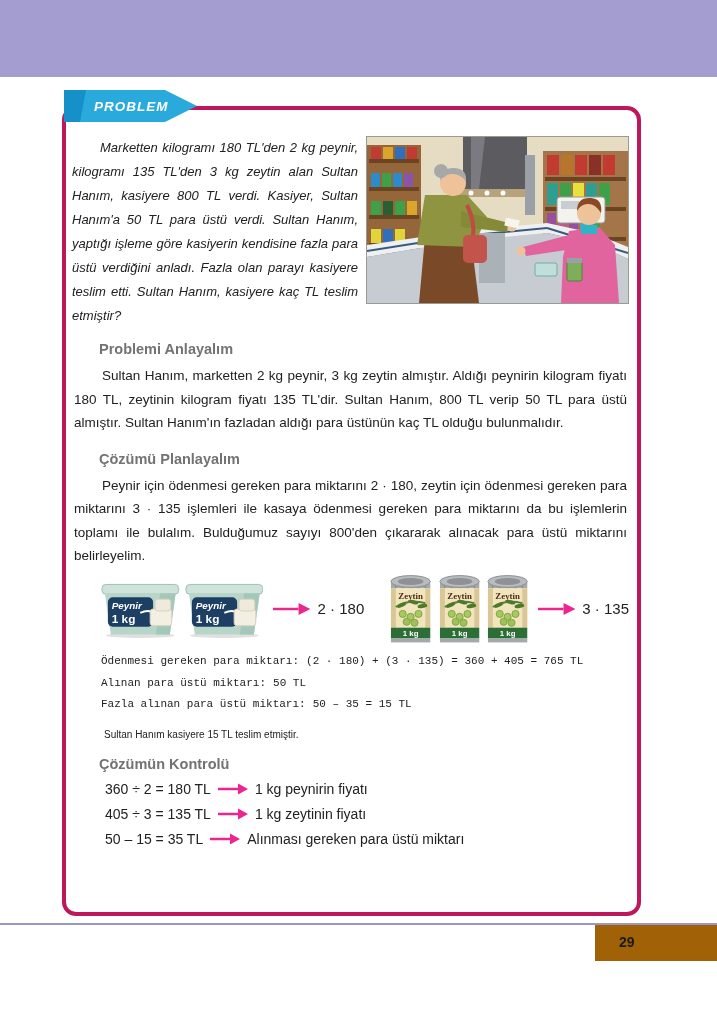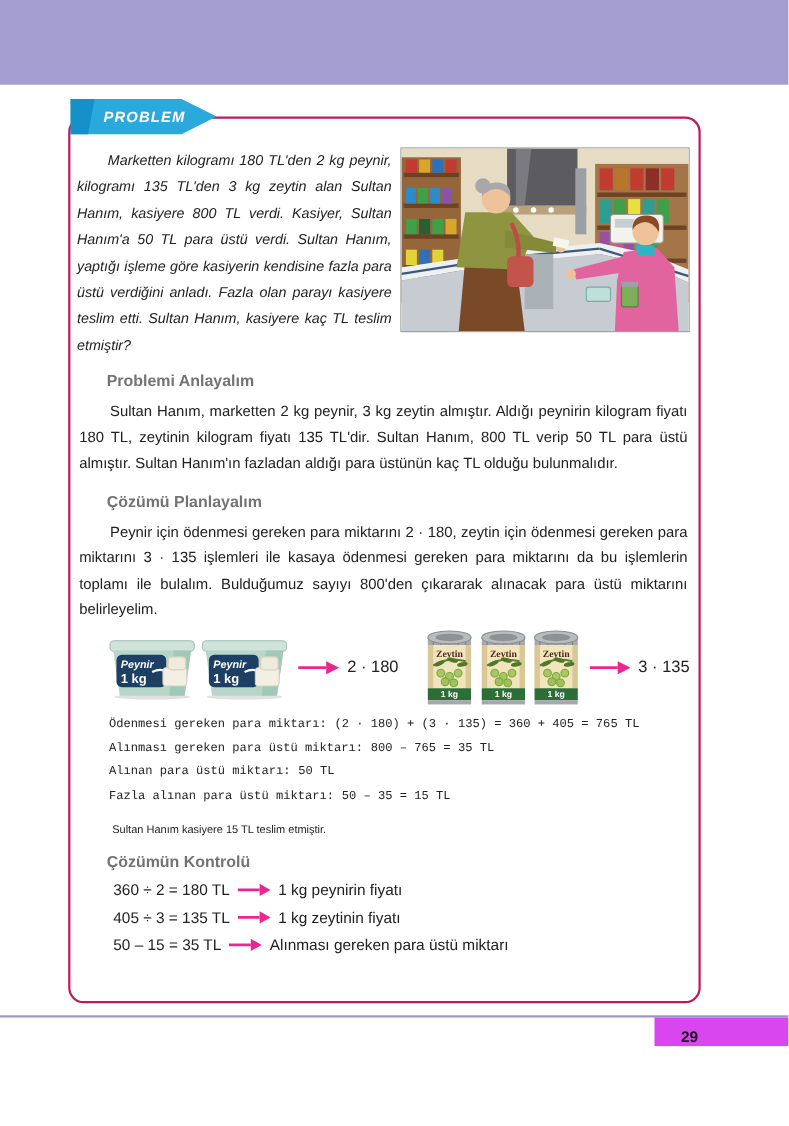--- a/index.html
+++ b/index.html
@@ -1,20 +1,20 @@
 <!DOCTYPE html>
 <html lang="tr"><head>
 <meta charset="utf-8">
 <style>
   html,body{margin:0;padding:0;}
   .page{position:relative;width:717px;height:1024px;background:#ffffff;overflow:hidden;
         font-family:"Liberation Sans",sans-serif;color:#232021;}
   .top-bar{position:absolute;left:0;top:0;width:717px;height:77px;background:#a49dcf;}
   .content-box{position:absolute;left:62px;top:106px;width:571px;height:802px;
-               border:2px solid #be185d;border-radius:14px;background:#ffffff;}
+               border:4px solid #be185d;border-radius:14px;background:#ffffff;}
   .box-inner{position:absolute;left:0;top:0;right:0;bottom:0;padding:26px 8px 0 6px;overflow:hidden;}
   .ribbon{position:absolute;left:64px;top:89px;width:134px;height:34px;}
   .ribbon svg{display:block;}
   .problem-row{display:flex;flex-direction:row;}
   .problem-text{font-style:italic;font-size:13px;line-height:24px;text-align:justify;
                 width:288px;margin:0 8px 0 0;text-indent:28px;}
   .illustration{width:263px;height:168px;flex:none;border:1px solid #9a9a90;box-sizing:border-box;}
   .sec-title{color:#737373;font-weight:bold;font-size:14.5px;margin:16px 0 7px 27px;}
   .sec-title.first{margin-top:13px;}
   .body-par{font-size:13.5px;line-height:23.5px;text-align:justify;margin:0 2px 0 2px;text-indent:28px;}
@@ -23,21 +23,21 @@
   .can{margin-right:3px;}
   .flow-arrow{margin:0 7px 0 5px;}
   .expr-big{font-size:15px;white-space:nowrap;}
   .expr-cheese{margin-right:24px;}
   .solve-line{font-size:11px;margin:9.5px 0 0 29px;white-space:nowrap;font-family:Liberation Mono, monospace;}
   .solve-line .lbl{margin-right:7px;}
   .conclusion{font-size:10px;margin:19px 0 0 32px;}
   .check-step{display:flex;align-items:center;font-size:14px;margin:9px 0 0 33px;white-space:nowrap;}
   .check-step svg{margin:0 7px;}
   .footer-line{position:absolute;left:0;top:923px;width:717px;height:2px;background:#9c95c8;}
-  .page-num-box{position:absolute;left:595px;top:925px;width:122px;height:26px;background:#d946ef;}
+  .page-num-box{position:absolute;left:595px;top:925px;width:122px;height:36px;background:#a16207;}
   .page-num{position:absolute;left:24px;top:9px;font-size:14px;font-weight:bold;color:#1a1a1a;}
 </style>
 </head>
 <body>
 
 <div class="page">
 
   <div class="top-bar"></div>
 
   <div class="content-box">
@@ -264,23 +264,20 @@
           <line x1="0" y1="7" x2="26" y2="7" stroke="#ec268f" stroke-width="2.5"></line>
           <polygon points="26,1 38,7 26,13" fill="#ec268f"></polygon>
         </svg>
         <span class="expr-big">3 · 135</span>
       </div>
 
       <div class="solve-line">
         <span class="lbl">Ödenmesi gereken para miktarı:</span><span>(2 · 180) + (3 · 135) = 360 + 405 = 765 TL</span>
       </div>
       <div class="solve-line">
-        <span class="lbl">Alınması gereken para üstü miktarı:</span><span>800 – 765 = 35 TL</span>
-      </div>
-      <div class="solve-line">
         <span class="lbl">Alınan para üstü miktarı:</span><span>50 TL</span>
       </div>
       <div class="solve-line">
         <span class="lbl">Fazla alınan para üstü miktarı:</span><span>50 – 35 = 15 TL</span>
       </div>
 
       <p class="conclusion">Sultan Hanım kasiyere 15 TL teslim etmiştir.</p>
 
       <h3 class="sec-title">Çözümün Kontrolü</h3>
 

